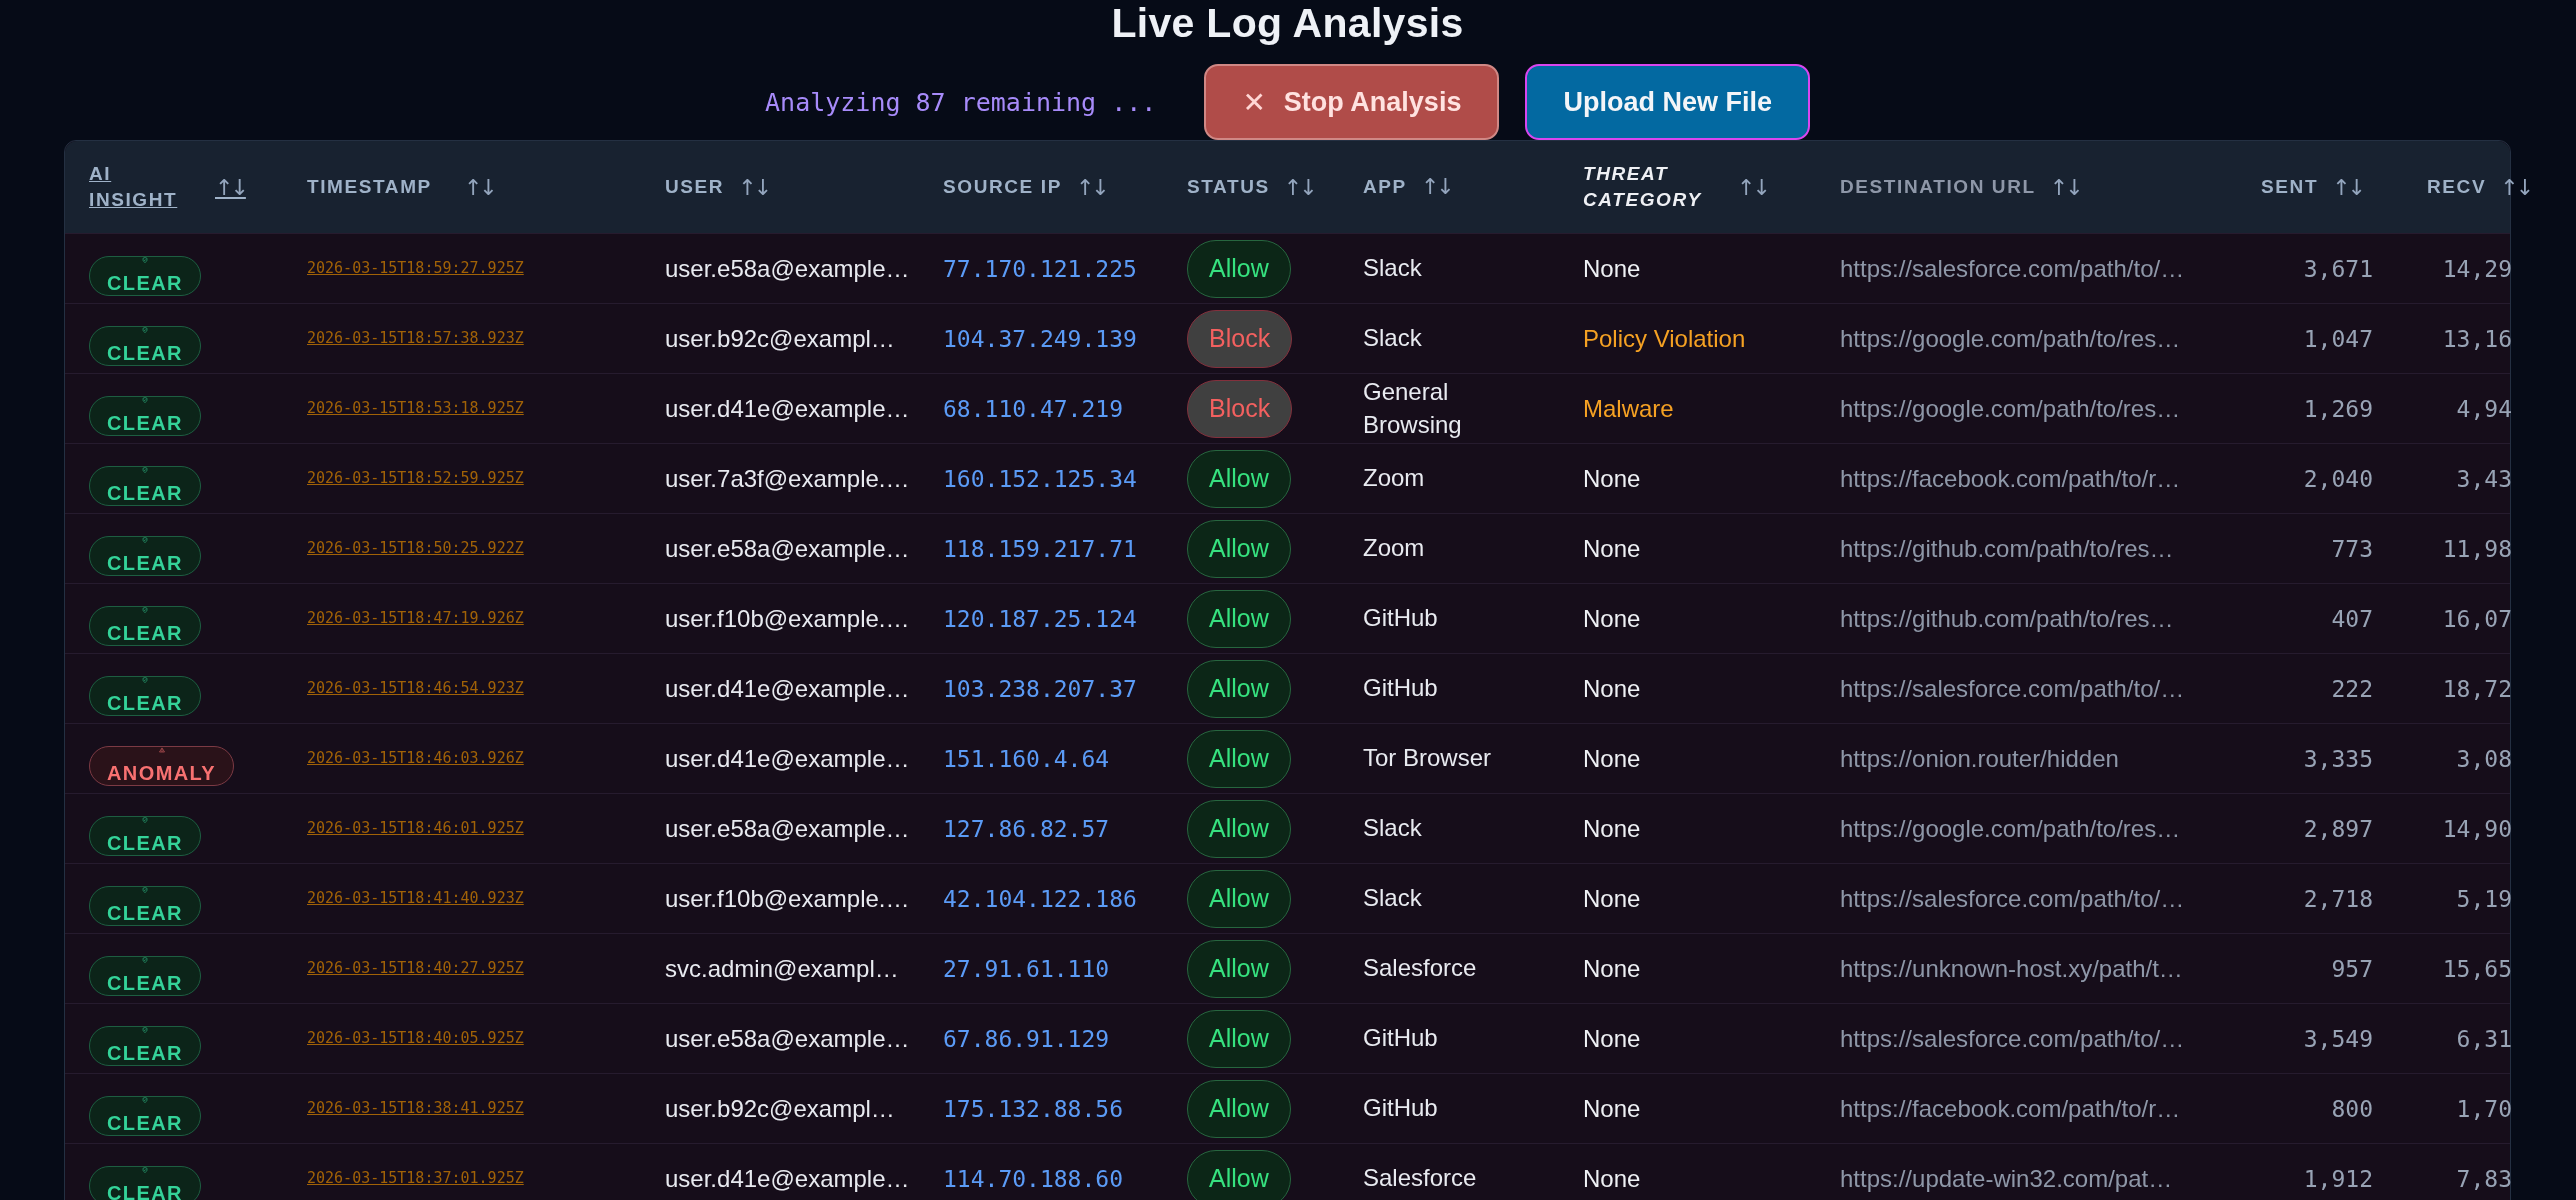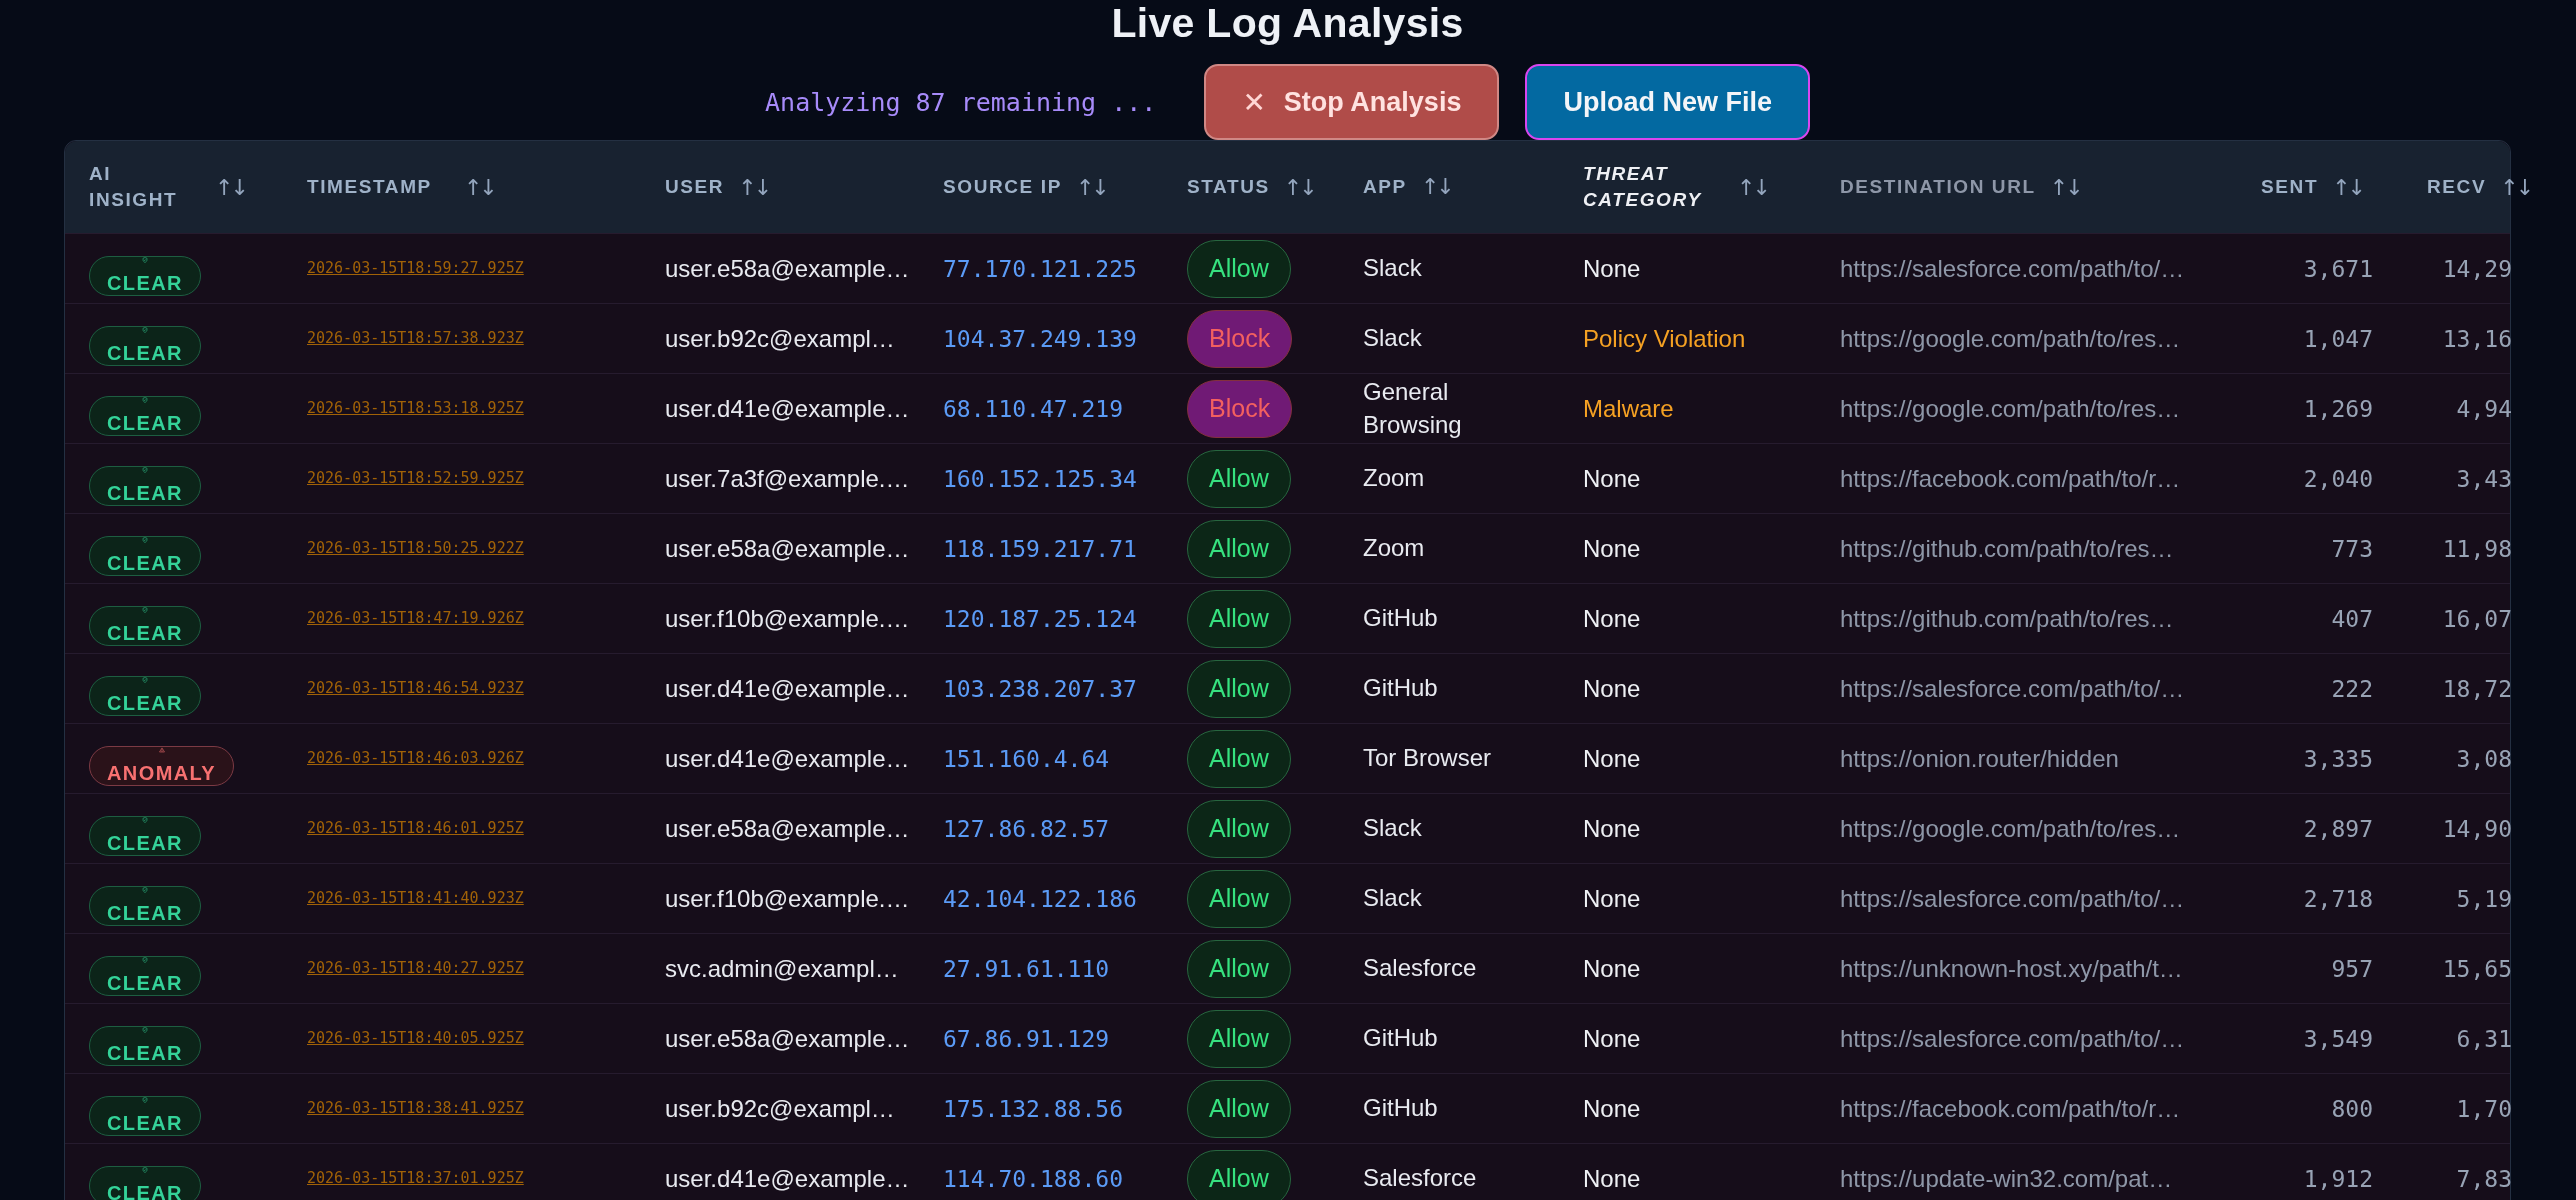--- a/index.html
+++ b/index.html
@@ -96,21 +96,21 @@
   .trow {
     display: flex;
     align-items: center;
     height: 70px;
     background: #160d1a;
     border-top: 1px solid #261b2e;
   }
   .cell { flex: none; font-size: 24px; color: #e8eaf0; }
 
   
-  .c-insight { width: 230px; padding-left: 24px; }
+  .c-insight { width: 230px; padding-left: 24px; text-decoration: underline; }
   .c-time    { width: 348px; padding-left: 12px; padding-right: 46px; gap: 32px; }
   .c-user    { width: 292px; padding-left: 22px; white-space: nowrap; overflow: hidden; }
   .c-ip      { width: 248px; padding-left: 8px;  }
   .c-status  { width: 158px; padding-left: 4px;  }
   .c-app     { width: 222px; padding-left: 22px; padding-right: 46px; line-height: 1.35; }
   .c-threat  { width: 268px; padding-left: 20px; }
   .c-url     { width: 408px; padding-left: 9px; white-space: nowrap; overflow: hidden; }
   .c-sent    { width: 150px; text-align: right; padding-right: 16px; }
   .c-recv    { width: 123px; text-align: right; }
 
@@ -158,21 +158,21 @@
   .pill {
     display: inline-flex;
     align-items: center;
     justify-content: center;
     height: 58px;
     padding: 0 21px;
     border-radius: 999px;
     font-size: 25px;
   }
   .pill.allow { background: #0c2617; border: 1.5px solid #27663f; color: #36e27f; }
-  .pill.block { background: #701a75; border: 1.5px solid #83303c; color: #f3605f; }
+  .pill.block { background: #404040; border: 1.5px solid #83303c; color: #f3605f; }
 </style>
 </head>
 <body>
 
 <div class="topbar">
   <div class="page-title">Live Log Analysis</div>
   <div class="topbar-right">
     <span class="status-text">Analyzing 87 remaining ...</span>
     <button class="btn btn-stop">
       <span class="x-icon">✕</span>

